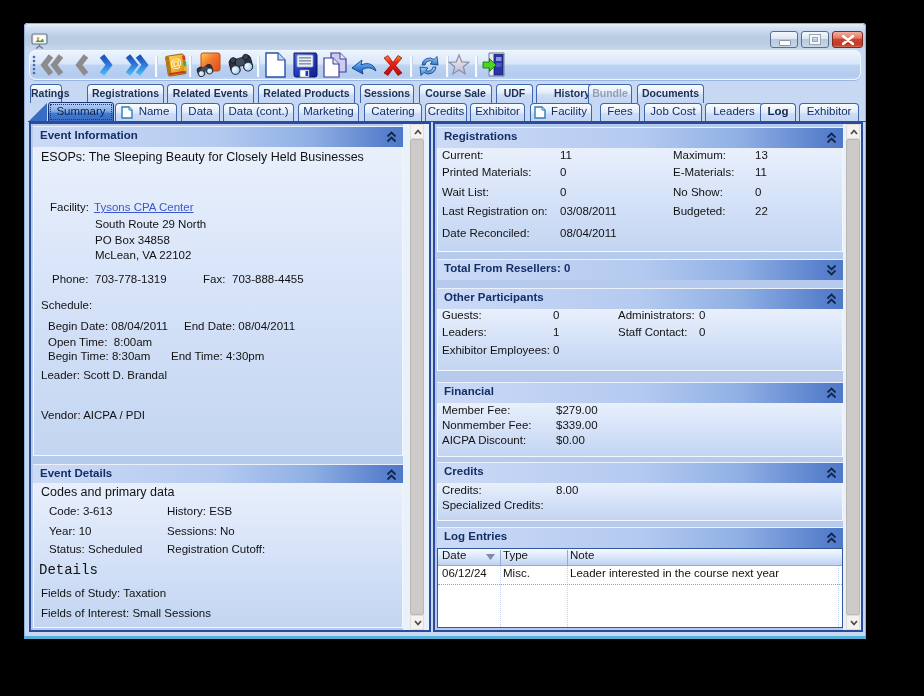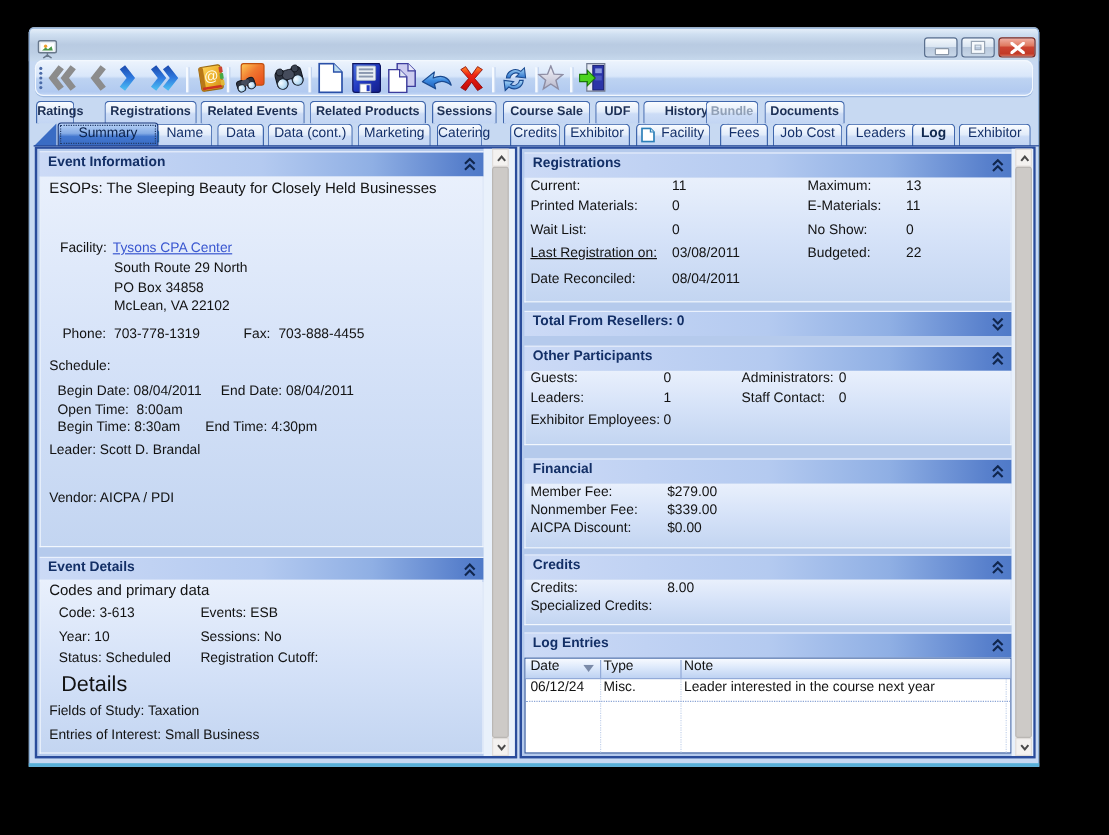--- a/index.html
+++ b/index.html
@@ -7,21 +7,21 @@
 .abs{position:absolute;}
 .t{position:absolute;font-family:"Liberation Sans",sans-serif;font-size:11.5px;color:#121212;white-space:nowrap;line-height:14px;}
 #win{position:absolute;left:24px;top:23px;width:842px;height:616px;background:#c7d9f2;border-radius:4px 4px 0 0;}
 #winedge{position:absolute;left:24px;top:23px;width:840px;height:614px;border:1px solid #8fb0d8;border-radius:4px 4px 0 0;}
 #titlebar{position:absolute;left:24px;top:23px;width:842px;height:28px;border-radius:4px 4px 0 0;background:linear-gradient(180deg,#eaf2fb 0%,#cfdff1 20%,#b9cbe2 50%,#bccee4 75%,#c8daee 100%);}
 #botline{position:absolute;left:24px;top:636px;width:842px;height:3px;background:#58b0d8;}
 #toolbar{position:absolute;left:29px;top:50px;width:832px;height:30px;border-radius:7px;background:linear-gradient(180deg,#edf4fd 0%,#d9e7fa 45%,#bdd3f2 52%,#b2caf0 88%,#c6d9f6 100%);box-shadow:inset 0 0 0 1px #f3f8fe, 0 1px 0 #9ab6de;}
 .tsep{position:absolute;top:56px;width:2px;height:21px;background:#f6faff;box-shadow:1px 0 0 #c0d2ee;}
 .tab1{position:absolute;top:84px;height:19px;background:linear-gradient(180deg,#fafcff 0%,#e2ecfa 45%,#ccdcf6 55%,#c2d5f3 100%);border:1px solid #3f66ac;border-bottom:none;border-radius:4px 4px 0 0;color:#1c2f55;font-size:10.5px;font-weight:bold;text-align:center;box-sizing:border-box;padding-top:2px;white-space:nowrap;overflow:visible;}
 .tab2{position:absolute;top:103px;height:19px;background:linear-gradient(180deg,#fafcff 0%,#e2ecfa 45%,#ccdcf6 55%,#c2d5f3 100%);border:1px solid #3f66ac;border-bottom:none;border-radius:4px 4px 0 0;color:#14306a;font-size:11.5px;text-align:center;box-sizing:border-box;padding-top:1px;white-space:nowrap;overflow:visible;}
-#tabsel{position:absolute;left:48px;top:102px;width:84px;height:20px;background:linear-gradient(180deg,#b9d3f7 0%,#85ace6 45%,#4277cf 60%,#3a6cc4 100%);border:1px solid #16347a;border-radius:3px 3px 0 0;color:#0b2149;font-size:11.5px;text-align:center;box-sizing:border-box;padding-top:2px;}
+#tabsel{position:absolute;left:48px;top:102px;width:66px;height:20px;background:linear-gradient(180deg,#b9d3f7 0%,#85ace6 45%,#4277cf 60%,#3a6cc4 100%);border:1px solid #16347a;border-radius:3px 3px 0 0;color:#0b2149;font-size:11.5px;text-align:center;box-sizing:border-box;padding-top:2px;}
 #tabwedge{position:absolute;left:28px;top:103px;width:0;height:0;border-bottom:19px solid #3a6cc4;border-left:19px solid transparent;}
 #tabline{position:absolute;left:28px;top:121px;width:838px;height:1px;background:#2a4c9b;}
 .panel{position:absolute;border:2px solid #2a4c9b;background:#b5caec;box-sizing:border-box;}
 .hdr{position:absolute;height:21px;background:linear-gradient(90deg,#ccdaf6 0%,#b4caf0 50%,#8fafe4 75%,#5880cc 95%,#4f7ac8 100%);border-top:1px solid #eaf1fd;box-sizing:border-box;}
 .hdr .ht{position:absolute;left:7px;top:2px;font-size:11.5px;font-weight:bold;color:#132f66;white-space:nowrap;}
 .sec{position:absolute;background:linear-gradient(180deg,#e9f0fc 0%,#d5e2f8 50%,#c3d5f1 100%);border:1px solid #f2f7fd;border-top:none;box-sizing:border-box;}
 .sbtrack{position:absolute;background:#f0eeec;}
 .sbthumb{position:absolute;background:#cdcac7;border:1px solid #bab7b4;box-sizing:border-box;border-radius:2px;}
 .sbbtn{position:absolute;background:#f4f2f0;border:1px solid #e0ddda;box-sizing:border-box;}
 a.lnk{color:#3a57d0;text-decoration:underline;}
@@ -221,21 +221,21 @@
   <div class="tab1" style="left:496px;width:37px;">UDF</div>
   <div class="tab1" style="left:536px;width:72px;">History</div>
   <div class="tab1" style="left:588px;width:44px;color:#91a0b6;">Bundle</div>
   <div class="tab1" style="left:637px;width:67px;">Documents</div>
 
   <div id="tabwedge"></div>
   <div class="tab2" style="left:115px;width:62px;padding-left:16px;">Name</div>
   <div class="tab2" style="left:181px;width:39px;">Data</div>
   <div class="tab2" style="left:223px;width:71px;">Data (cont.)</div>
   <div class="tab2" style="left:298px;width:61px;">Marketing</div>
-  <div class="tab2" style="left:364px;width:38px;">Catering</div>
+  <div class="tab2" style="left:364px;width:58px;">Catering</div>
   <div class="tab2" style="left:425px;width:42px;">Credits</div>
   <div class="tab2" style="left:470px;width:55px;">Exhibitor</div>
   <div class="tab2" style="left:530px;width:62px;padding-left:16px;">Facility</div>
   <div class="tab2" style="left:600px;width:40px;">Fees</div>
   <div class="tab2" style="left:644px;width:58px;">Job Cost</div>
   <div class="tab2" style="left:705px;width:58px;">Leaders</div>
   <div class="tab2" style="left:760px;width:36px;font-weight:bold;color:#10284f;">Log</div>
   <div class="tab2" style="left:799px;width:60px;">Exhibitor</div>
   <svg class="abs" style="left:121px;top:106px;" width="12" height="13" viewBox="0 0 12 13">
       <path d="M1,1 L8,1 L11,4 L11,12 L1,12 Z" fill="#fff" stroke="#2d7fb8" stroke-width="1.4"></path>
@@ -359,41 +359,41 @@
     <div class="t" style="left:41px;top:298px;">Schedule:</div>
     <div class="t" style="left:48px;top:319px;">Begin Date: 08/04/2011</div>
     <div class="t" style="left:184px;top:319px;">End Date: 08/04/2011</div>
     <div class="t" style="left:48px;top:335px;">Open Time:&nbsp; 8:00am</div>
     <div class="t" style="left:48px;top:349px;">Begin Time: 8:30am</div>
     <div class="t" style="left:171px;top:349px;">End Time: 4:30pm</div>
     <div class="t" style="left:41px;top:368px;">Leader: Scott D. Brandal</div>
     <div class="t" style="left:41px;top:408px;">Vendor: AICPA / PDI</div>
     <div class="t" style="left:41px;top:485px;font-size:12.5px;">Codes and primary data</div>
     <div class="t" style="left:49px;top:504px;">Code: 3-613</div>
-    <div class="t" style="left:167px;top:504px;">Events: ESB</div>
+    <div class="t" style="left:167px;top:504px;">History: ESB</div>
     <div class="t" style="left:49px;top:524px;">Year: 10</div>
     <div class="t" style="left:167px;top:524px;">Sessions: No</div>
     <div class="t" style="left:49px;top:542px;">Status: Scheduled</div>
     <div class="t" style="left:167px;top:542px;">Registration Cutoff:</div>
-    <div class="t" style="left:51px;top:563px;font-size:18px;">Details</div>
+    <div class="t" style="left:39px;top:563px;font-size:14px;font-family:Liberation Mono, monospace;">Details</div>
     <div class="t" style="left:41px;top:586px;">Fields of Study: Taxation</div>
-    <div class="t" style="left:41px;top:606px;">Entries of Interest: Small Business</div>
+    <div class="t" style="left:41px;top:606px;">Fields of Interest: Small Sessions</div>
     <div class="t" style="left:442px;top:148px;">Current:</div>
     <div class="t" style="left:560px;top:148px;">11</div>
     <div class="t" style="left:673px;top:148px;">Maximum:</div>
     <div class="t" style="left:755px;top:148px;">13</div>
     <div class="t" style="left:442px;top:165px;">Printed Materials:</div>
     <div class="t" style="left:560px;top:165px;">0</div>
     <div class="t" style="left:673px;top:165px;">E-Materials:</div>
     <div class="t" style="left:755px;top:165px;">11</div>
     <div class="t" style="left:442px;top:185px;">Wait List:</div>
     <div class="t" style="left:560px;top:185px;">0</div>
     <div class="t" style="left:673px;top:185px;">No Show:</div>
     <div class="t" style="left:755px;top:185px;">0</div>
-    <div class="t" style="left:442px;top:204px;text-decoration:underline;">Last Registration on:</div>
+    <div class="t" style="left:442px;top:204px;">Last Registration on:</div>
     <div class="t" style="left:560px;top:204px;">03/08/2011</div>
     <div class="t" style="left:673px;top:204px;">Budgeted:</div>
     <div class="t" style="left:755px;top:204px;">22</div>
     <div class="t" style="left:442px;top:226px;">Date Reconciled:</div>
     <div class="t" style="left:560px;top:226px;">08/04/2011</div>
     <div class="t" style="left:442px;top:308px;">Guests:</div>
     <div class="t" style="left:553px;top:308px;">0</div>
     <div class="t" style="left:618px;top:308px;">Administrators:</div>
     <div class="t" style="left:699px;top:308px;">0</div>
     <div class="t" style="left:442px;top:325px;">Leaders:</div>

